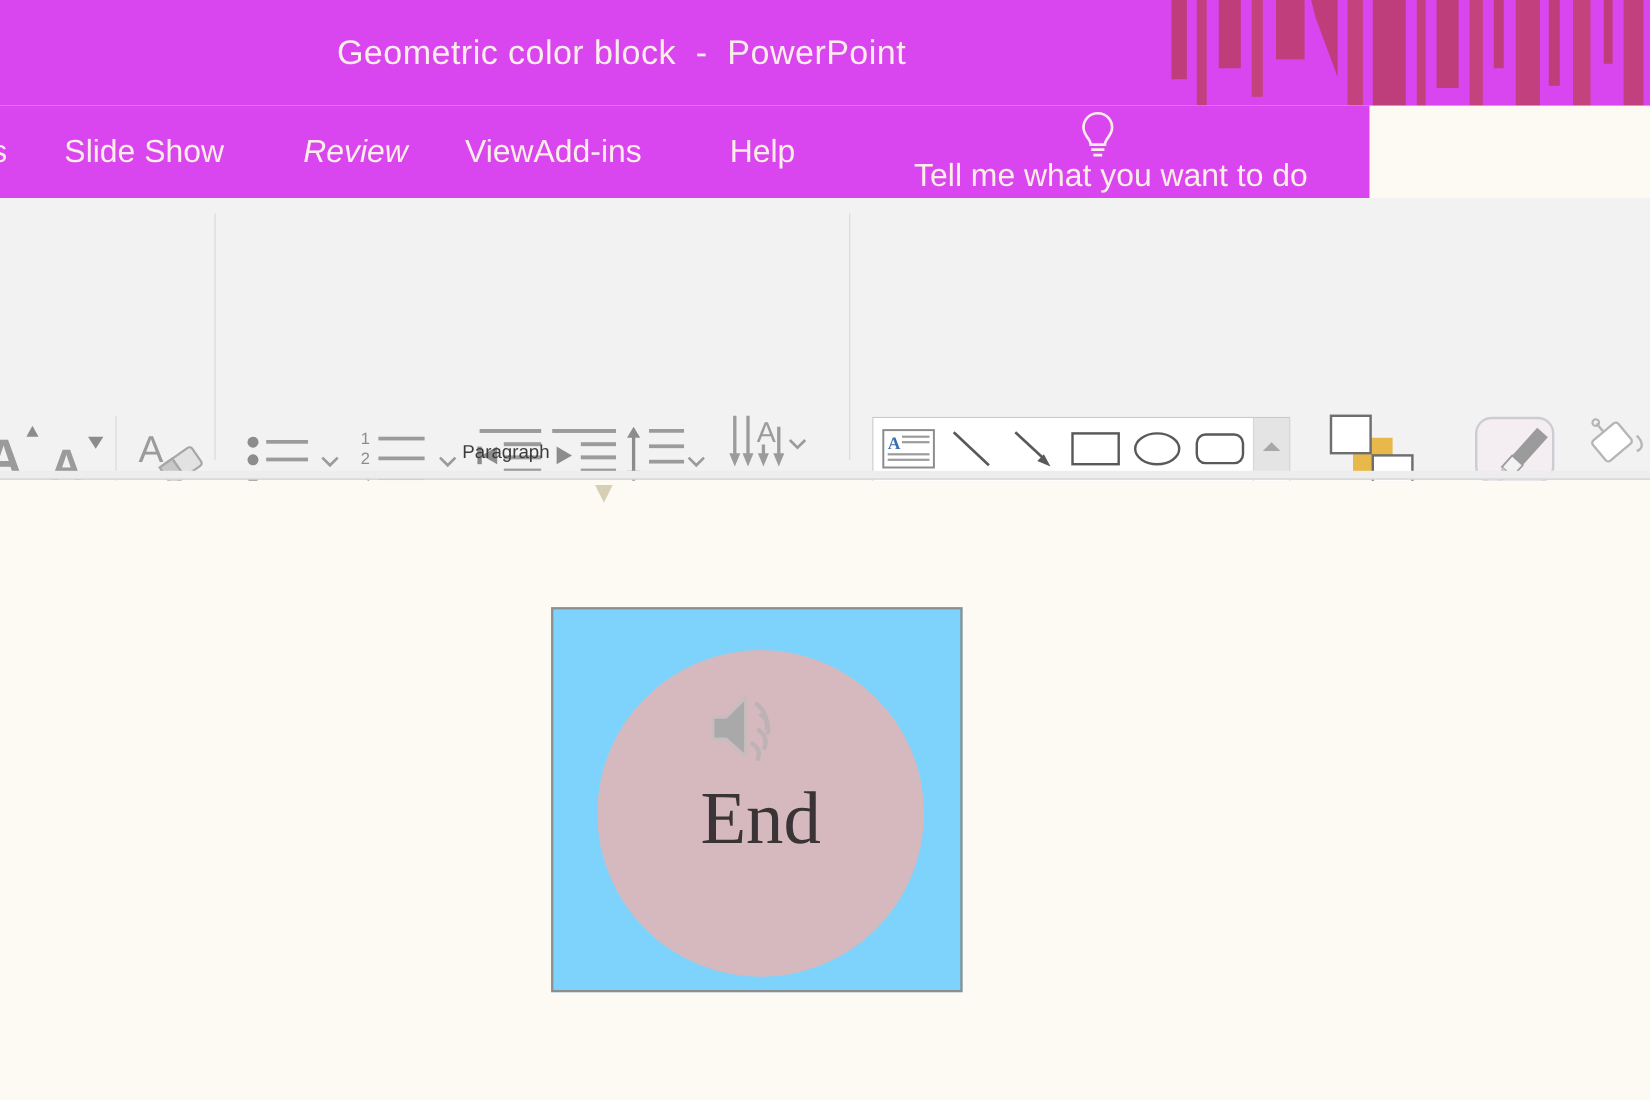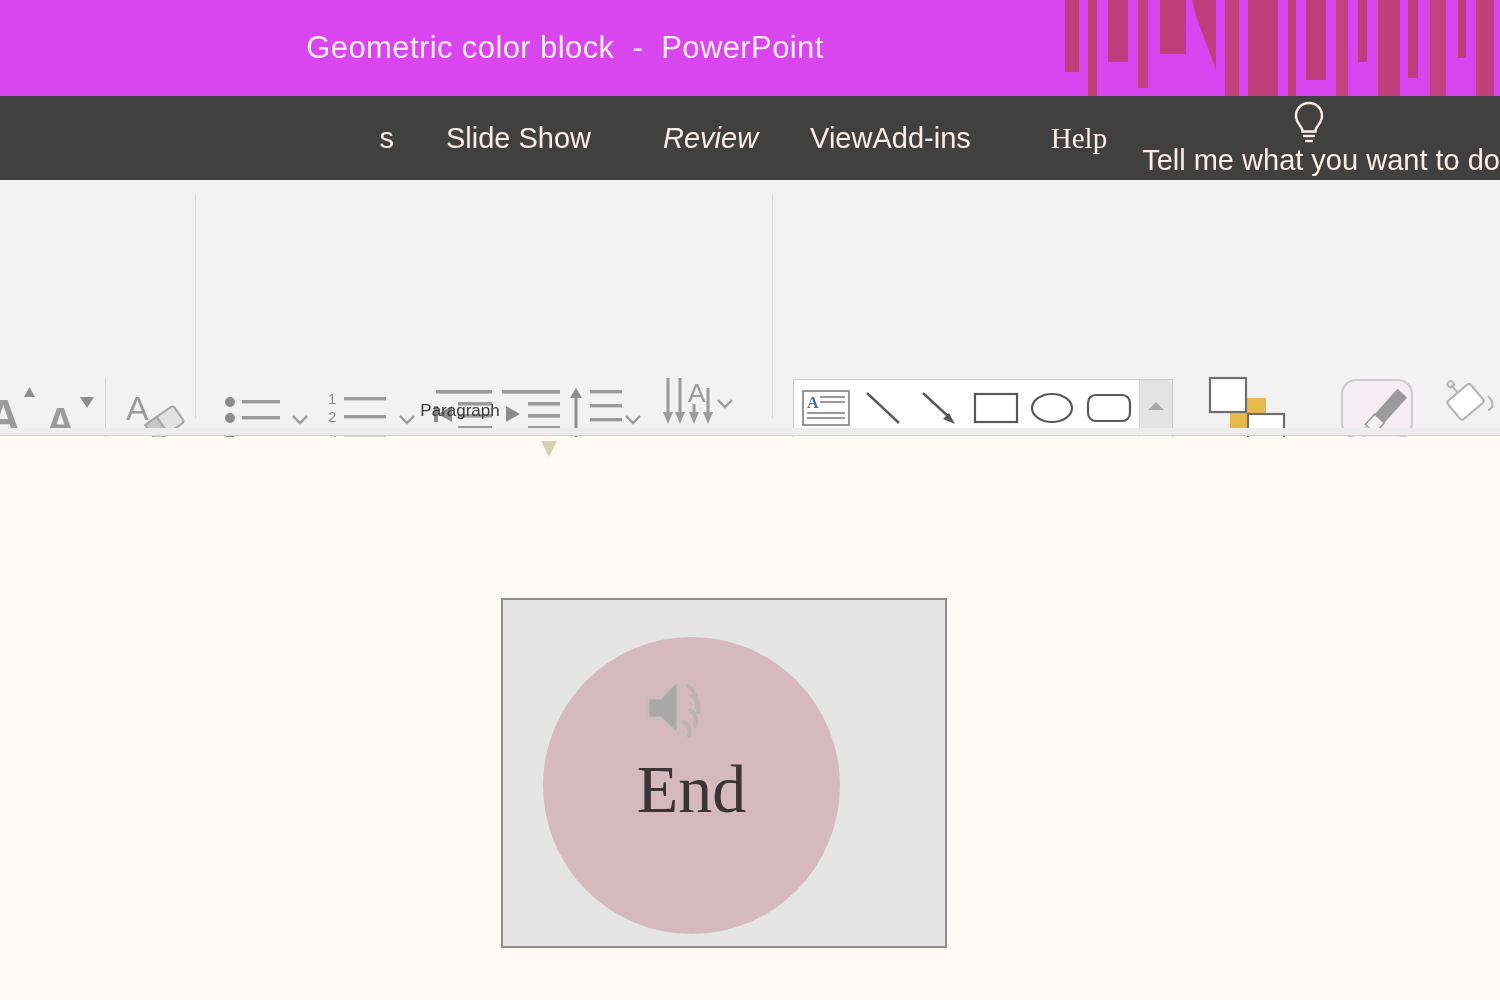--- a/index.html
+++ b/index.html
@@ -20,34 +20,34 @@
   }
   .title-text {
     position: absolute; left: 0; top: 0; width: 1130px; height: 96px;
     display: flex; align-items: center; justify-content: center;
     color: #FBEDE8; font-size: 31px; letter-spacing: .4px;
     white-space: pre;
   }
 
   
   .tabstrip {
-    position: absolute; left: 0; top: 96px; width: 1500px; height: 84px;
-    background: #404040;
-    display: flex; align-items: center; justify-content: flex-end;
+    position: absolute; left: 0; top: 96px; width: 1245px; height: 84px;
+    background: #d946ef;
+    display: flex; align-items: center;
   }
   .tab {
     color: #FCEDE7; font-size: 29px; white-space: nowrap;
     padding: 0 0; cursor: default;
   }
   .tab-clip { margin-left: -8px; margin-right: 52px; }
   .t-slideshow { margin-right: 72px; }
   .t-review    { margin-right: 52px; font-style: italic; }
   .t-view      { }
   .t-addins    { margin-right: 80px; }
-  .t-help      { margin-right: 35px; font-family: Liberation Serif, serif; }
+  .t-help      { margin-right: 108px; }
   .tellme-wrap { display: flex; align-items: center; flex-direction: column; }
   .bulb { width: 34px; height: 44px; margin-right: 24px; display:block; }
   .tellme { color: #FCEDE7; font-size: 29px; white-space: nowrap; }
 
   
   .ribbon {
     position: absolute; left: 0; top: 180px; width: 1500px; height: 256px;
     background: #F2F2F2;
     border-bottom: 1px solid #DCDCDC;
   }
@@ -121,24 +121,23 @@
   }
   .tab-marker {
     position: absolute; left: 541px; top: 441px;
     width: 0; height: 0;
     border-left: 8px solid transparent;
     border-right: 8px solid transparent;
     border-top: 16px solid #D6CFB4;
   }
   .slide {
     position: absolute; left: 501px; top: 552px;
-    width: 446px; height: 350px;
-    background: #e5e5e5; border: 2px solid #8E8E8E;
+    width: 374px; height: 350px;
+    background: #7dd3fc; border: 2px solid #8E8E8E;
     overflow: hidden;
-    margin-top: 46px;
   }
   .slide-circle {
     position: absolute; left: 40px; top: 37px;
     width: 297px; height: 297px; border-radius: 50%;
     background: #D6B9BE;
   }
   .speaker-icon {
     position: absolute; left: 137px; top: 72px;
     width: 82px; height: 72px;
   }

